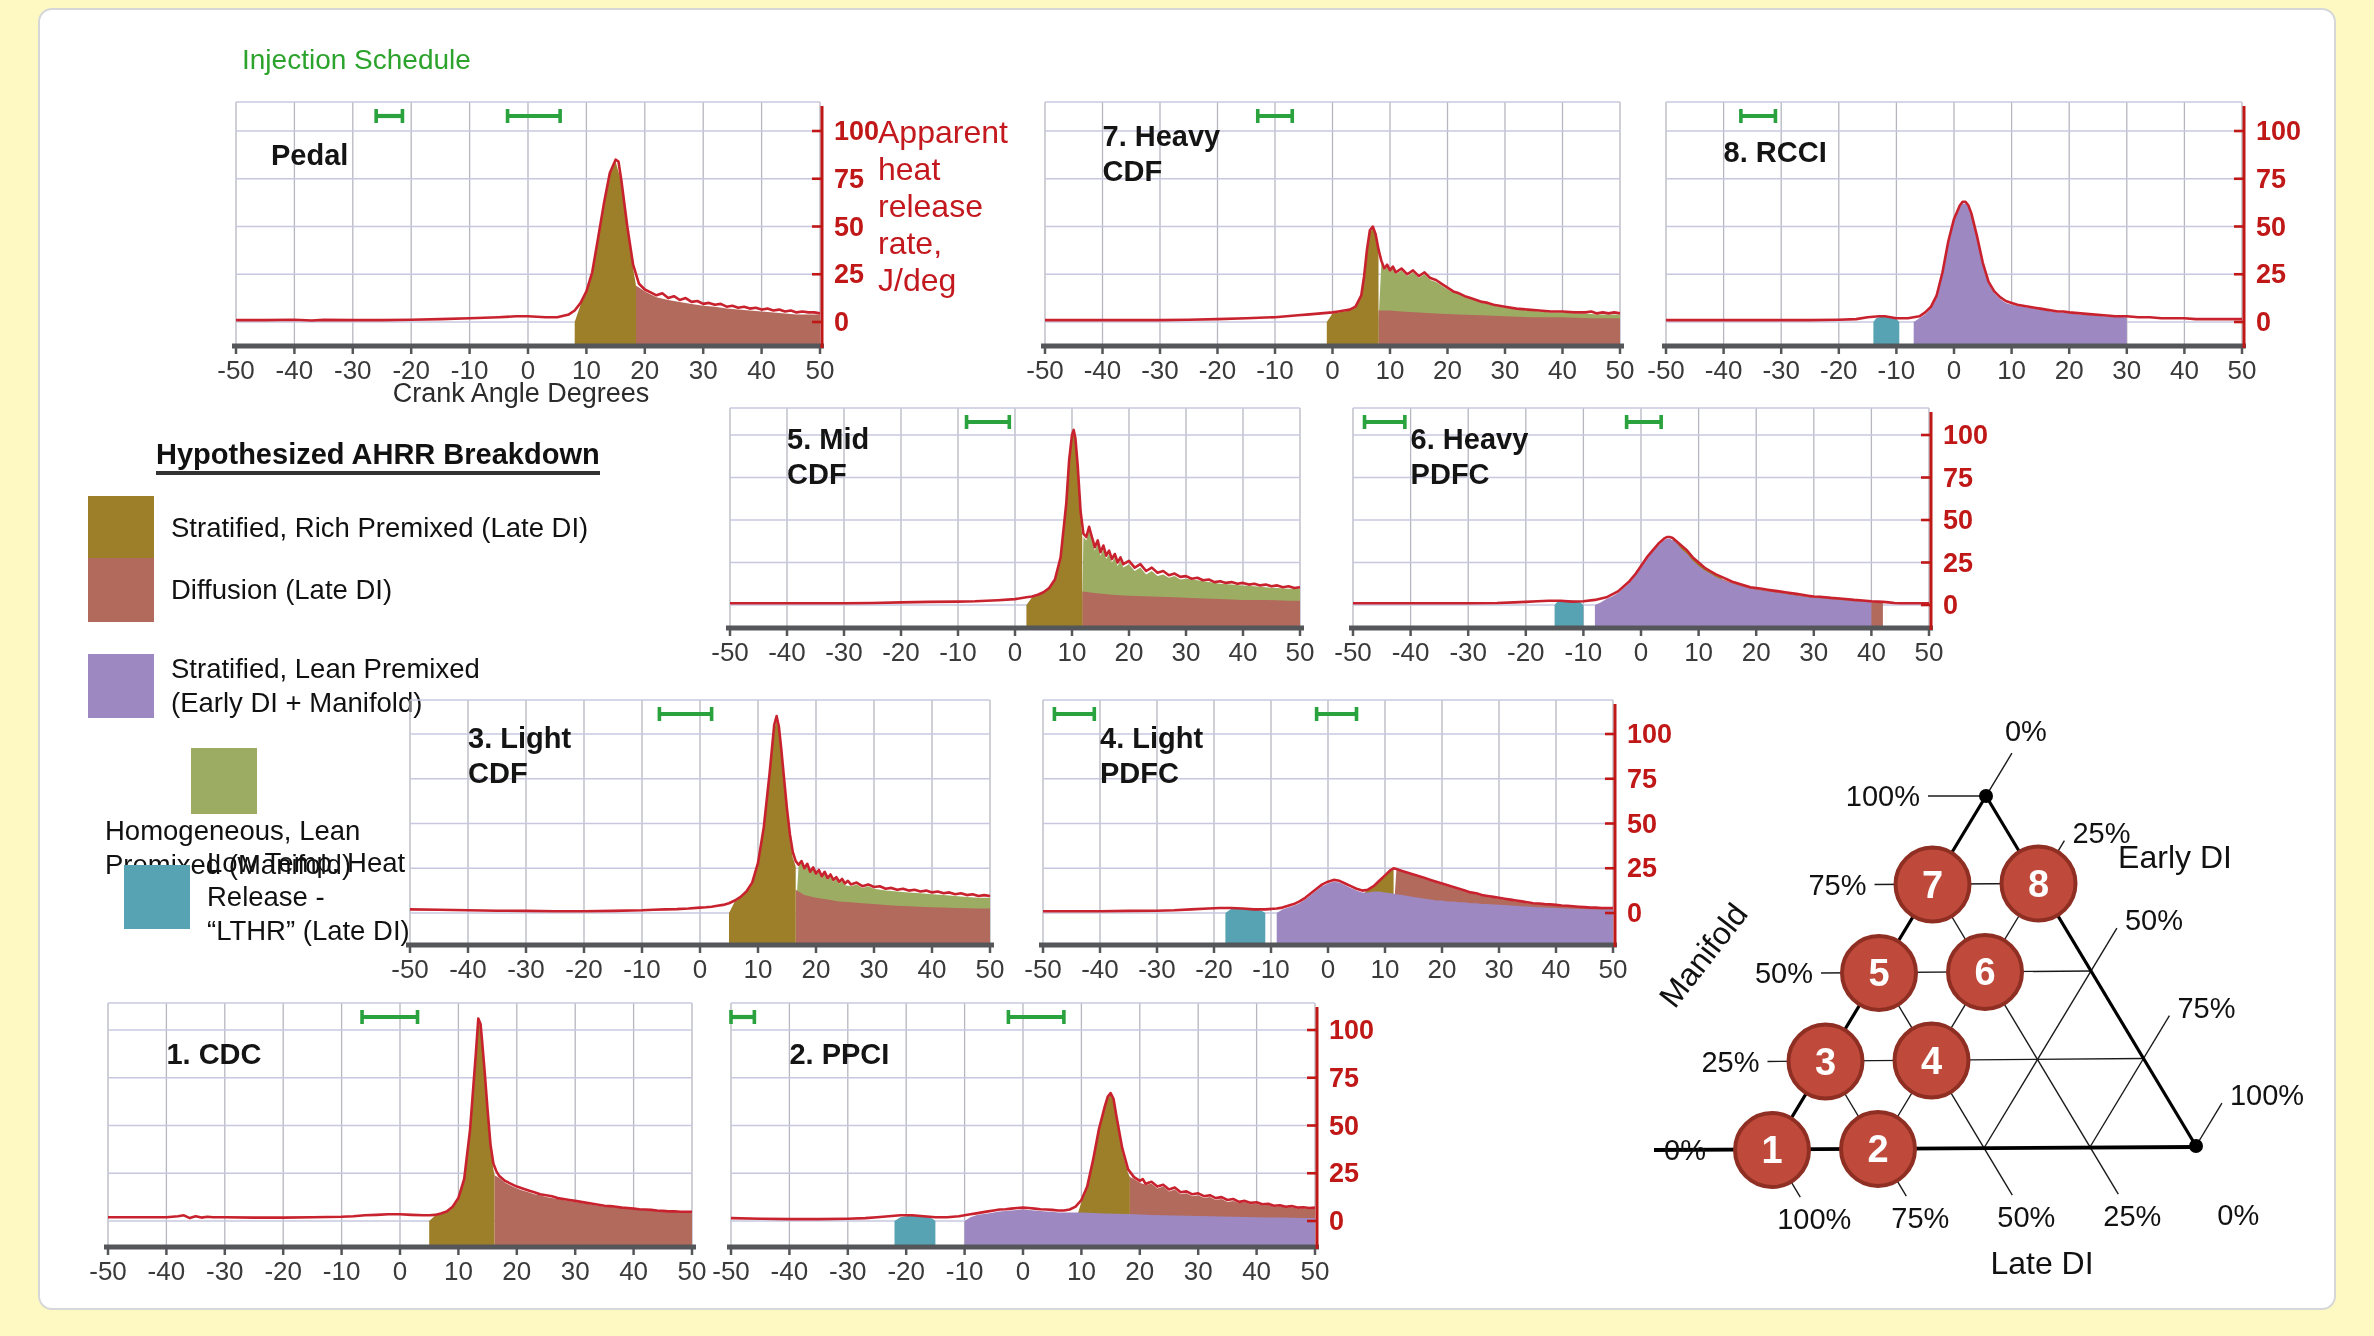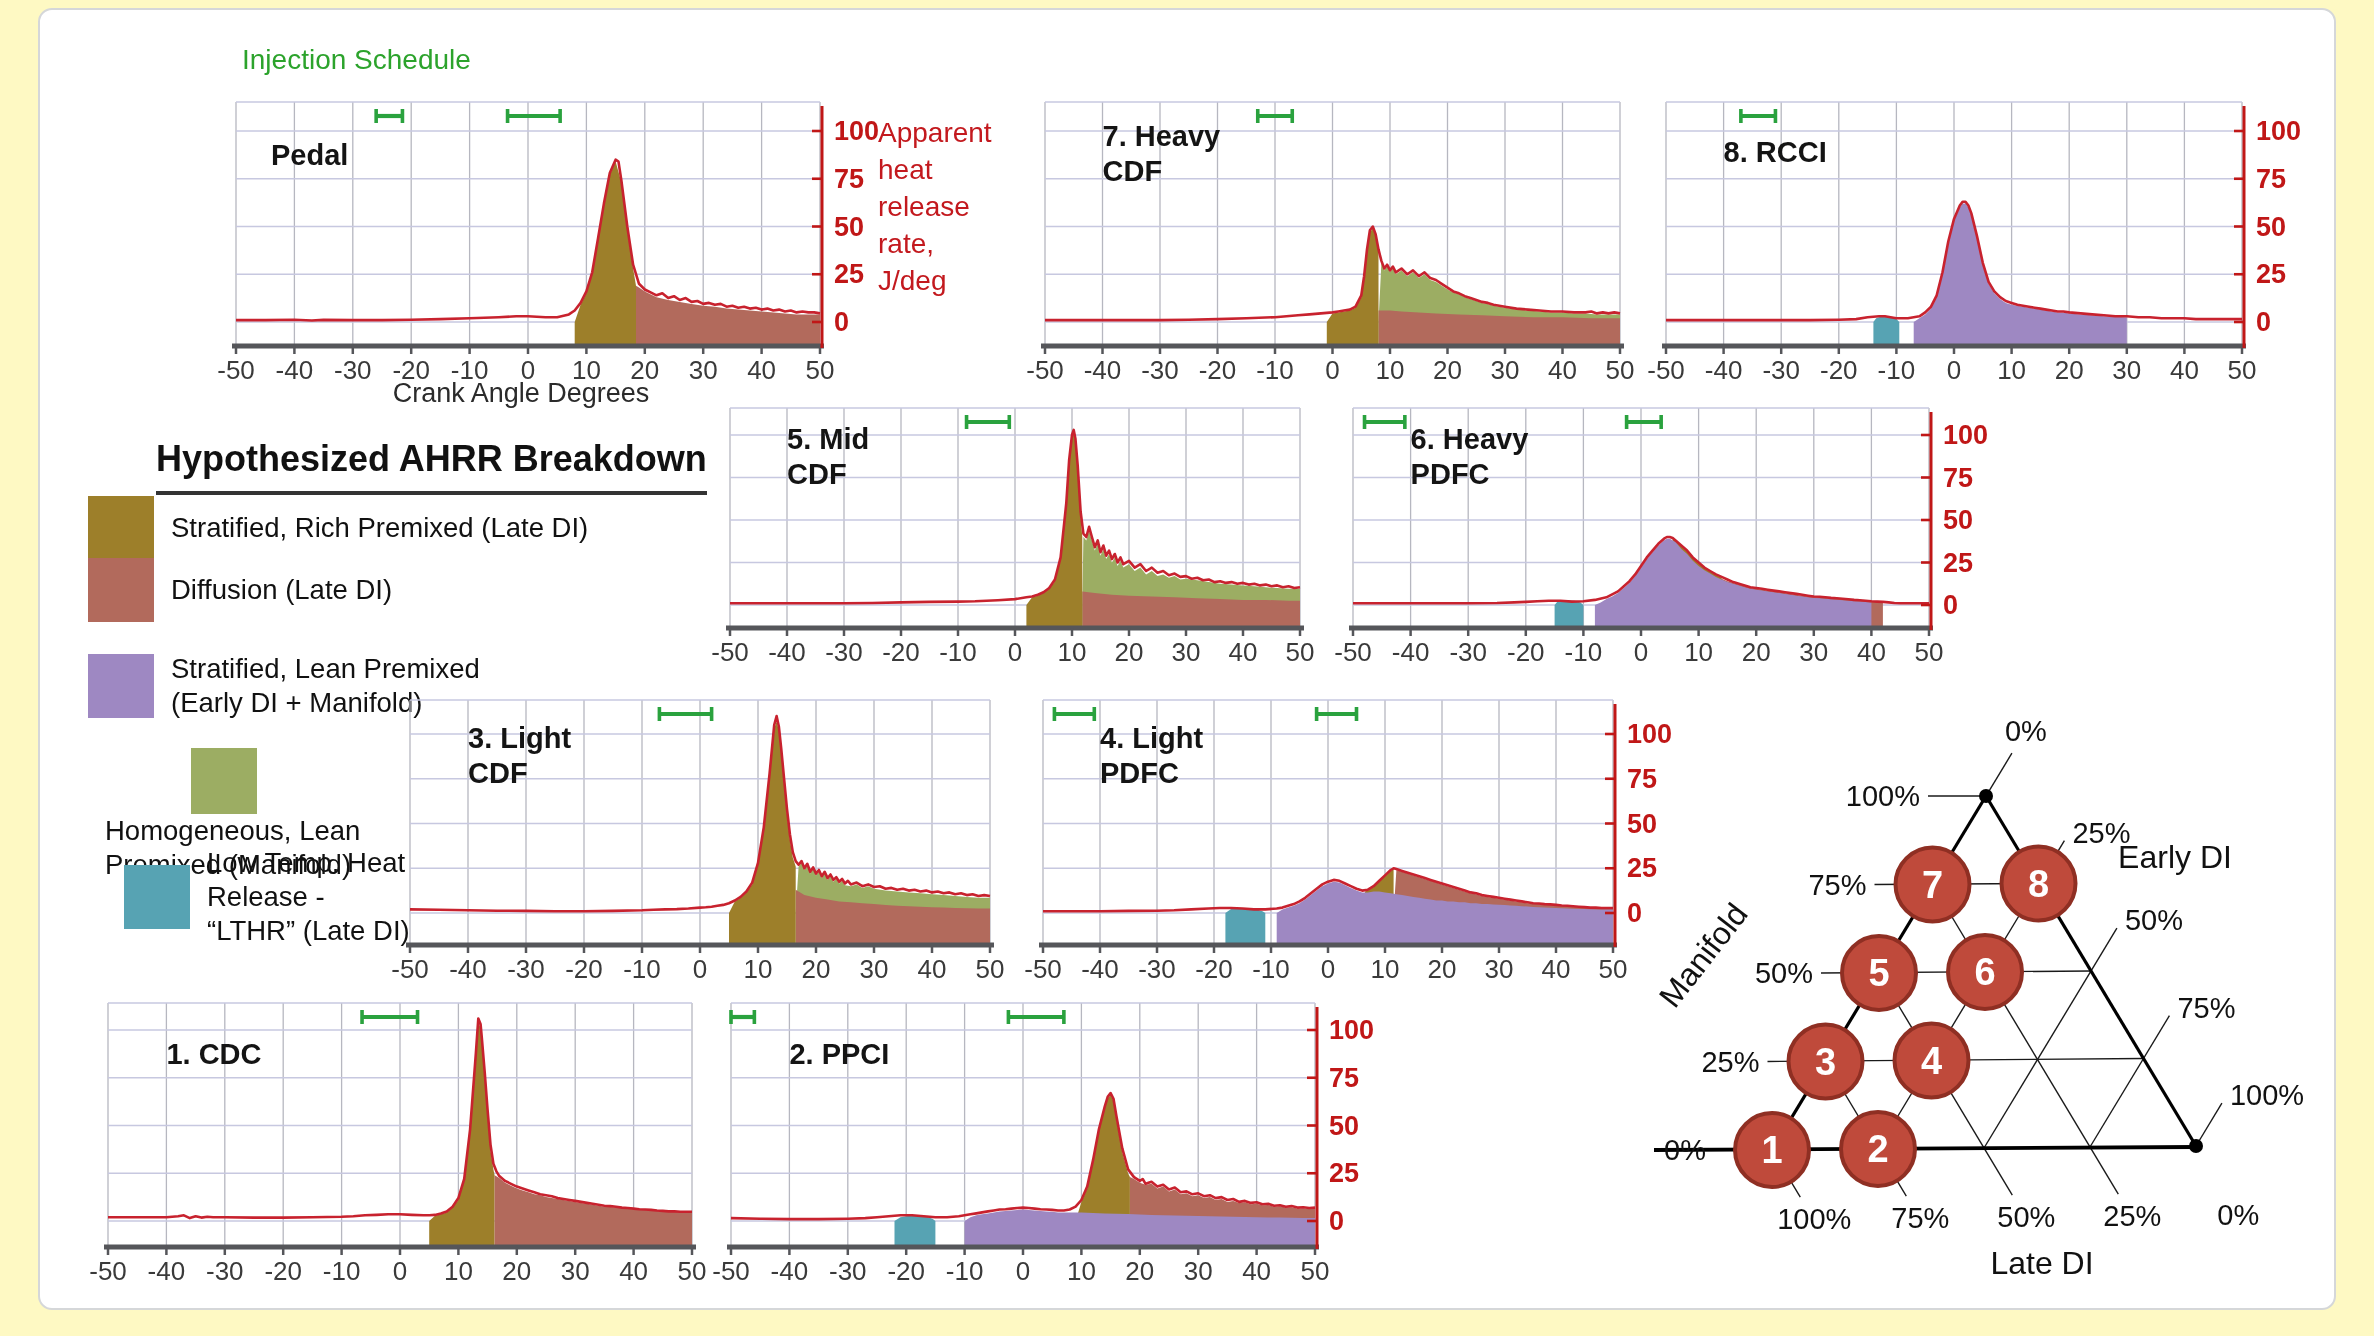--- a/index.html
+++ b/index.html
@@ -1,22 +1,22 @@
 <!DOCTYPE html>
 <html><head>
 <meta charset="utf-8">
 <style>
   html,body{margin:0;padding:0;background:#e9ebed;}
   *{box-sizing:border-box;}
   .canvas{position:relative;width:2374px;height:1336px;background:#fef9c3;font-family:"Liberation Sans",sans-serif;overflow:hidden;}
   .card{position:absolute;left:38px;top:8px;width:2298px;height:1302px;background:#ffffff;border:2px solid #d5d7d9;border-radius:14px;}
   .green-title{position:absolute;left:242px;top:44px;font-size:28px;color:#2ca32c;}
-  .ahrr-label{position:absolute;left:878px;top:114px;font-size:28px;line-height:37px;color:#c3191e;white-space:pre-line;}
+  .ahrr-label{position:absolute;left:878px;top:114px;font-size:32px;line-height:37px;color:#c3191e;white-space:pre-line;}
   .crank-label{position:absolute;left:321px;top:378px;width:400px;text-align:center;font-size:27px;color:#2b2b2b;}
-  .legend-title{position:absolute;left:156px;top:438px;font-size:36px;font-weight:bold;color:#111;border-bottom:4px solid #333;padding-bottom:11px;}
+  .legend-title{position:absolute;left:156px;top:438px;font-size:29px;font-weight:bold;color:#111;border-bottom:4px solid #333;padding-bottom:0;}
   .legend-item{position:absolute;display:flex;align-items:center;}
   .legend-swatch{width:66px;height:64px;flex:0 0 66px;}
   .legend-text{margin-left:17px;font-size:27.5px;line-height:34px;color:#111;white-space:pre-line;}
   svg{position:absolute;overflow:visible;}
   svg text{font-family:"Liberation Sans",sans-serif;}
 </style>
 </head>
 <body>
 
 <div class="canvas">

